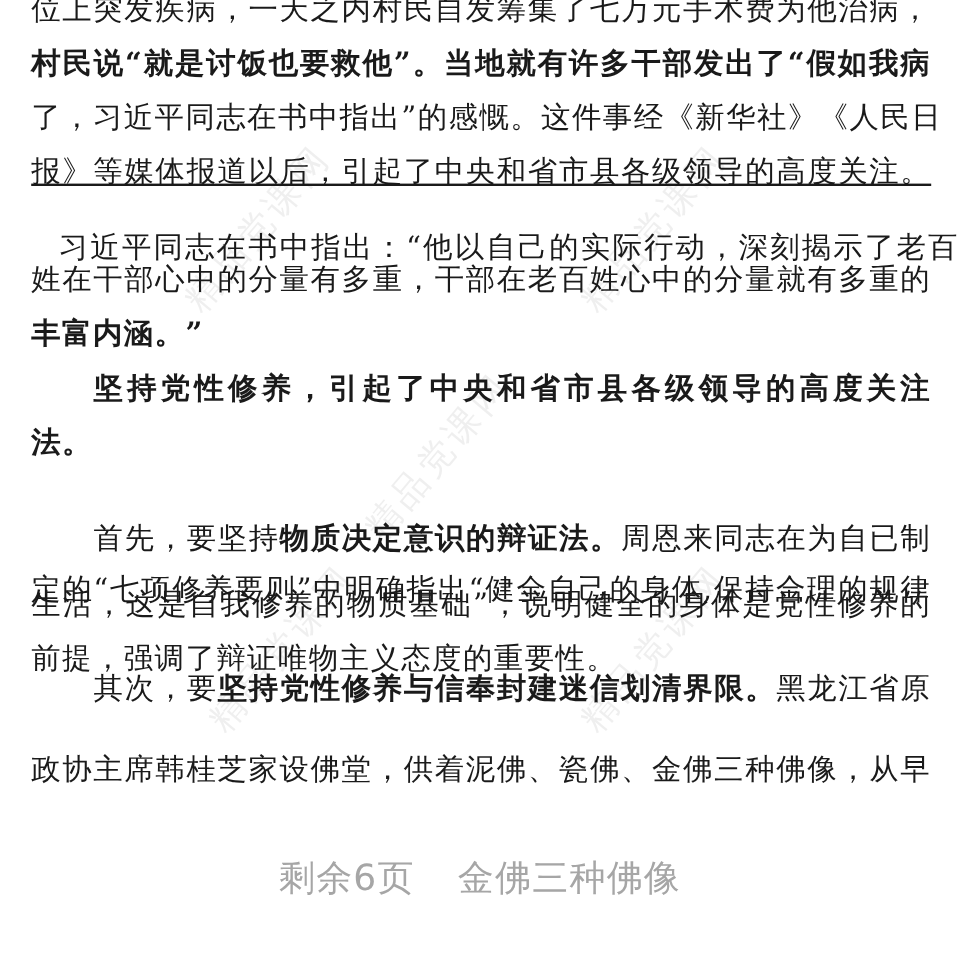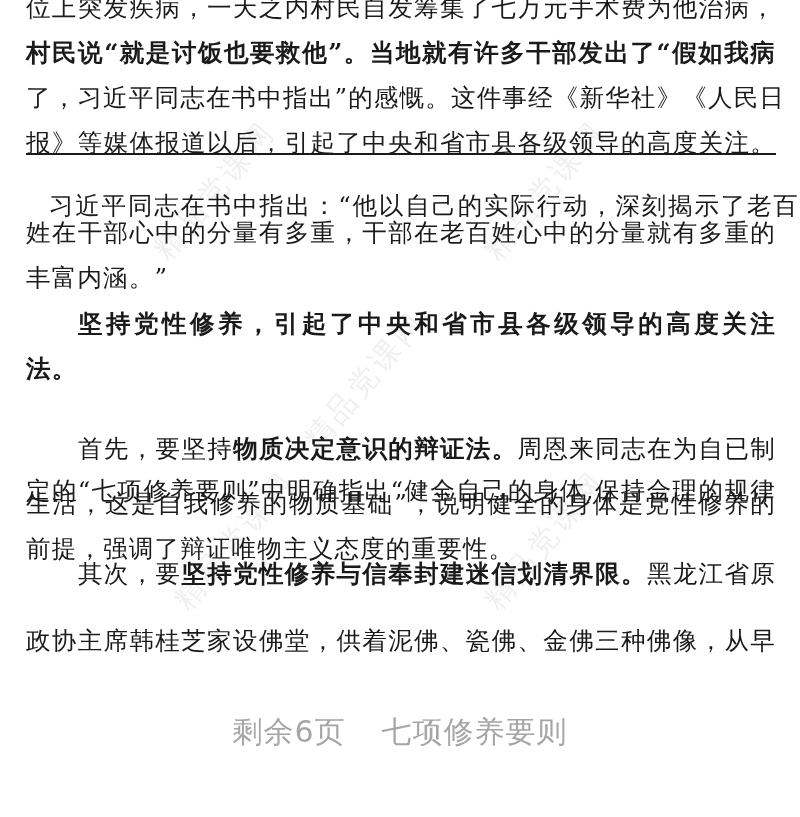--- a/index.html
+++ b/index.html
@@ -32,27 +32,27 @@
   <div class="watermark" style="left:460px; top:520px;">精品党课网</div>
   <div class="watermark" style="left:280px; top:360px;">精品党课网</div>
 
   <div id="lines">
       <div class="line" style="top: -15px;"><span>位上突发疾病，一天之内村民自发筹集了七万元手术费为他治病，</span></div>
       <div class="line" style="top: 30px; font-weight: bold;"><span>村民说“就是讨饭也要救他”。当地就有许多干部发出了“假如我病</span></div>
       <div class="line" style="top: 75px;"><span>了，习近平同志在书中指出”的感慨。这件事经《新华社》《人民日</span></div>
       <div class="line" style="top: 120px; text-decoration: underline;"><span>报》等媒体报道以后，引起了中央和省市县各级领导的高度关注。</span></div>
       <div class="line" style="top: 183px; margin-left: 23px;"><span>习近平同志在书中指出：“他以自己的实际行动，深刻揭示了老百</span></div>
       <div class="line" style="top: 210px;"><span>姓在干部心中的分量有多重，干部在老百姓心中的分量就有多重的</span></div>
-      <div class="line last" style="top: 255px;"><span>丰富内涵。”</span></div>
+      <div class="line last" style="top: 255px; font-weight: bold;"><span>丰富内涵。”</span></div>
       <div class="line indent" style="top: 301px;"><span class="bold">坚持党性修养，引起了中央和省市县各级领导的高度关注</span></div>
       <div class="line last" style="top: 346px;"><span class="bold">法。</span></div>
       <div class="line indent" style="top: 391px; margin-top: 35px;"><span>首先，要坚持</span><span class="bold">物质决定意识的辩证法。</span><span>周恩来同志在为自已制</span></div>
       <div class="line" style="top: 436px; margin-top: 32px;"><span>定的“七项修养要则”中明确指出“健全自己的身体,保持合理的规律</span></div>
       <div class="line" style="top: 481px;"><span>生活，这是自我修养的物质基础”，说明健全的身体是党性修养的</span></div>
       <div class="line last" style="top: 526px;"><span>前提，强调了辩证唯物主义态度的重要性。</span></div>
       <div class="line indent" style="top: 551px;"><span>其次，要</span><span class="bold">坚持党性修养与信奉封建迷信划清界限。</span><span>黑龙江省原</span></div>
       <div class="line" style="top: 618px;"><span>政协主席韩桂芝家设佛堂，供着泥佛、瓷佛、金佛三种佛像，从早</span></div>
     </div>
 </div>
 
 <div class="footer">
-  <span>剩余6页</span><span class="gap"></span><span>七项修养要则</span>
+  <span>剩余6页</span><span class="gap"></span><span>金佛三种佛像</span>
 </div>
 
 </body></html>

